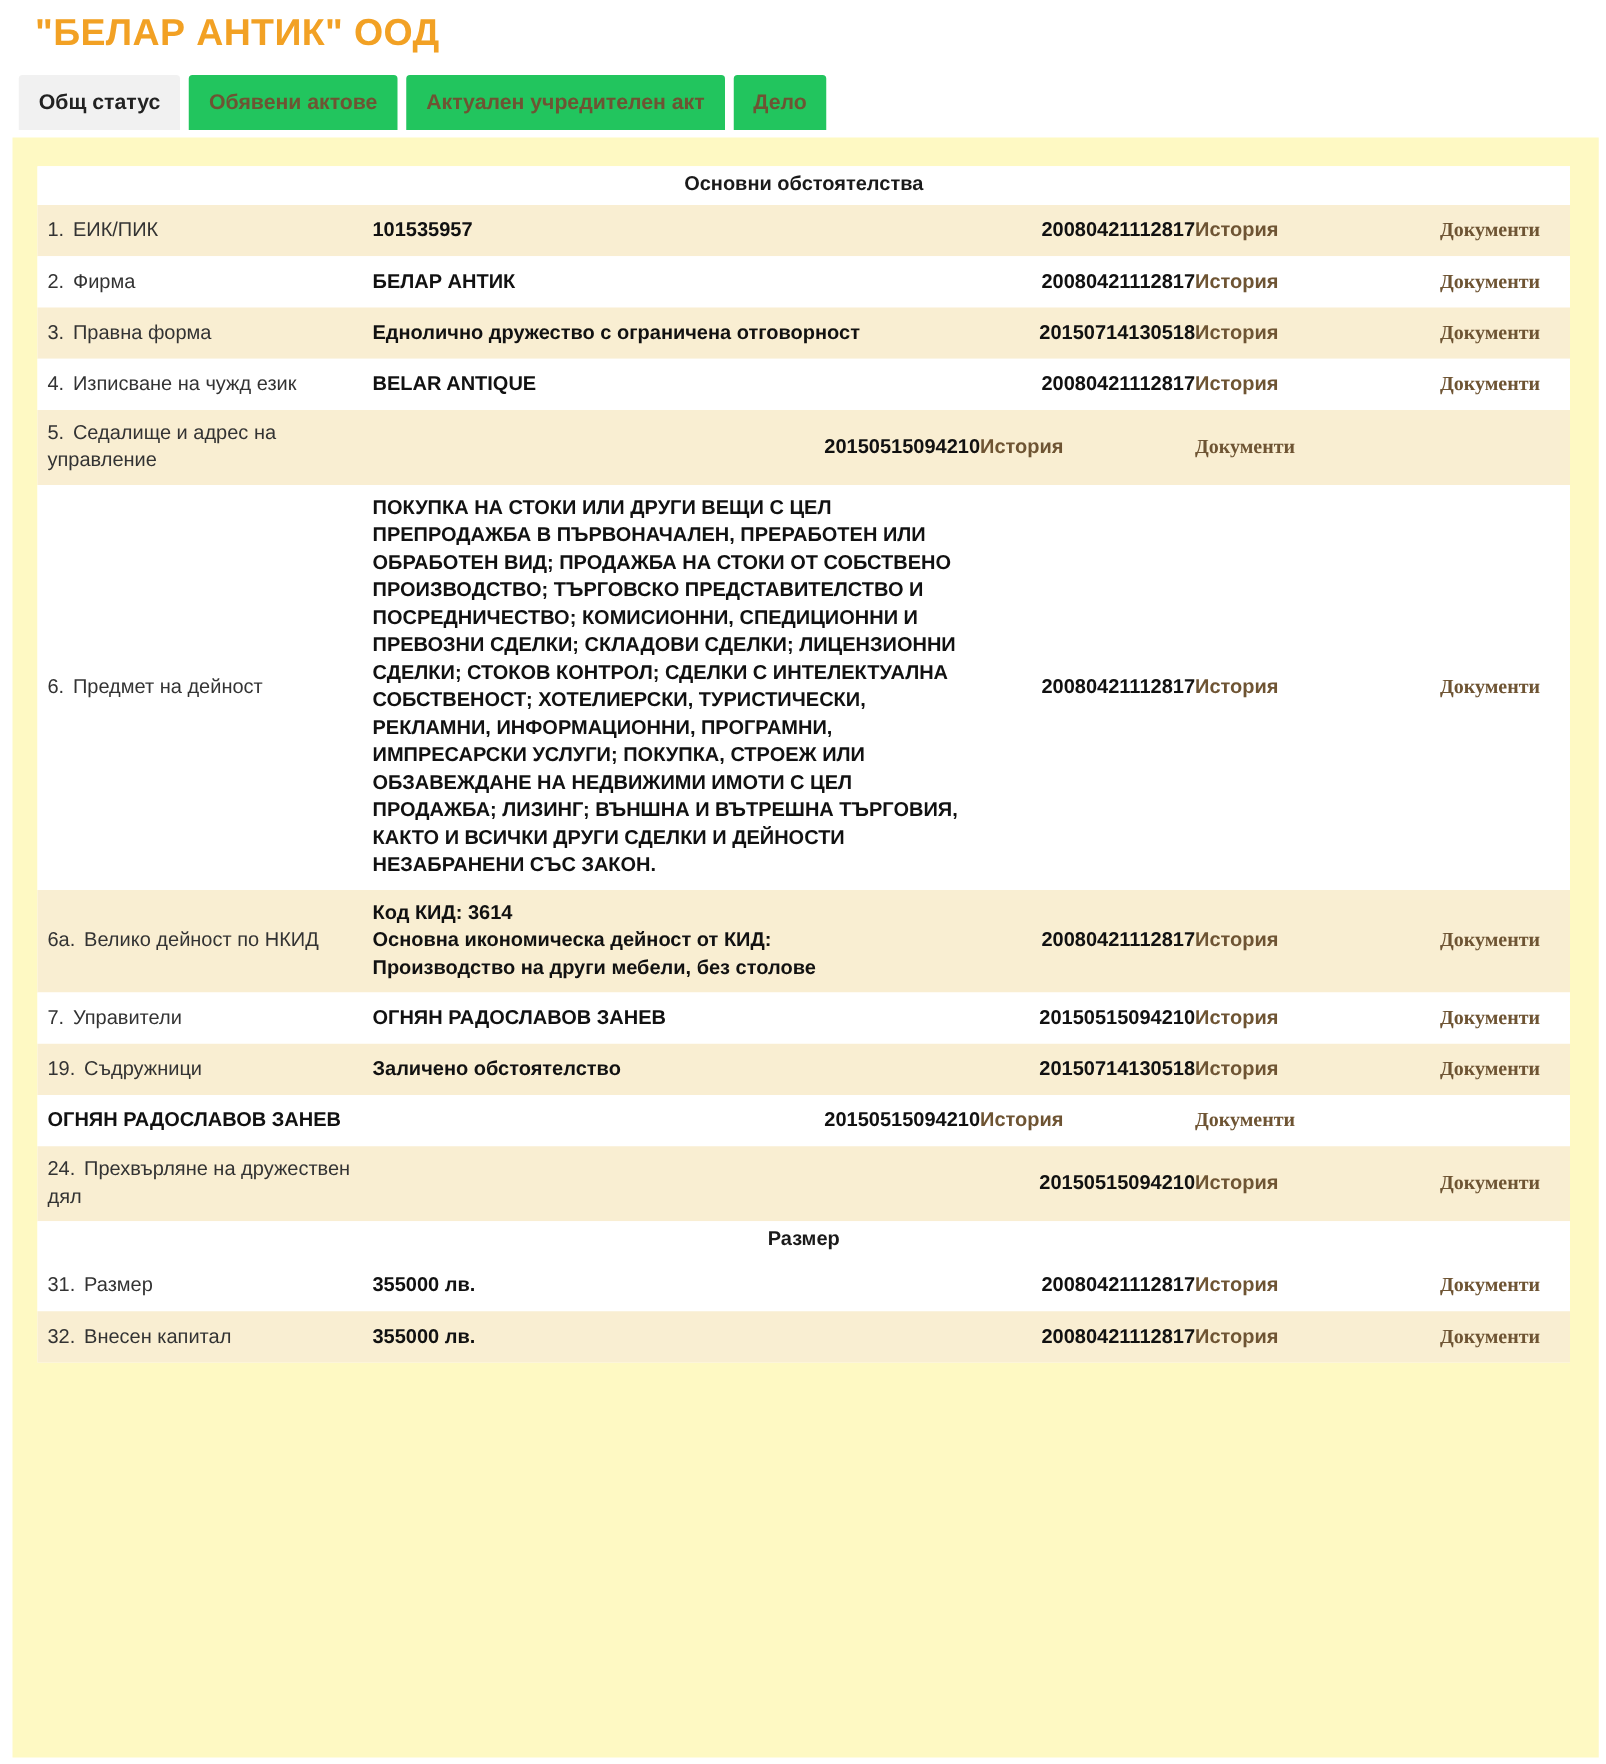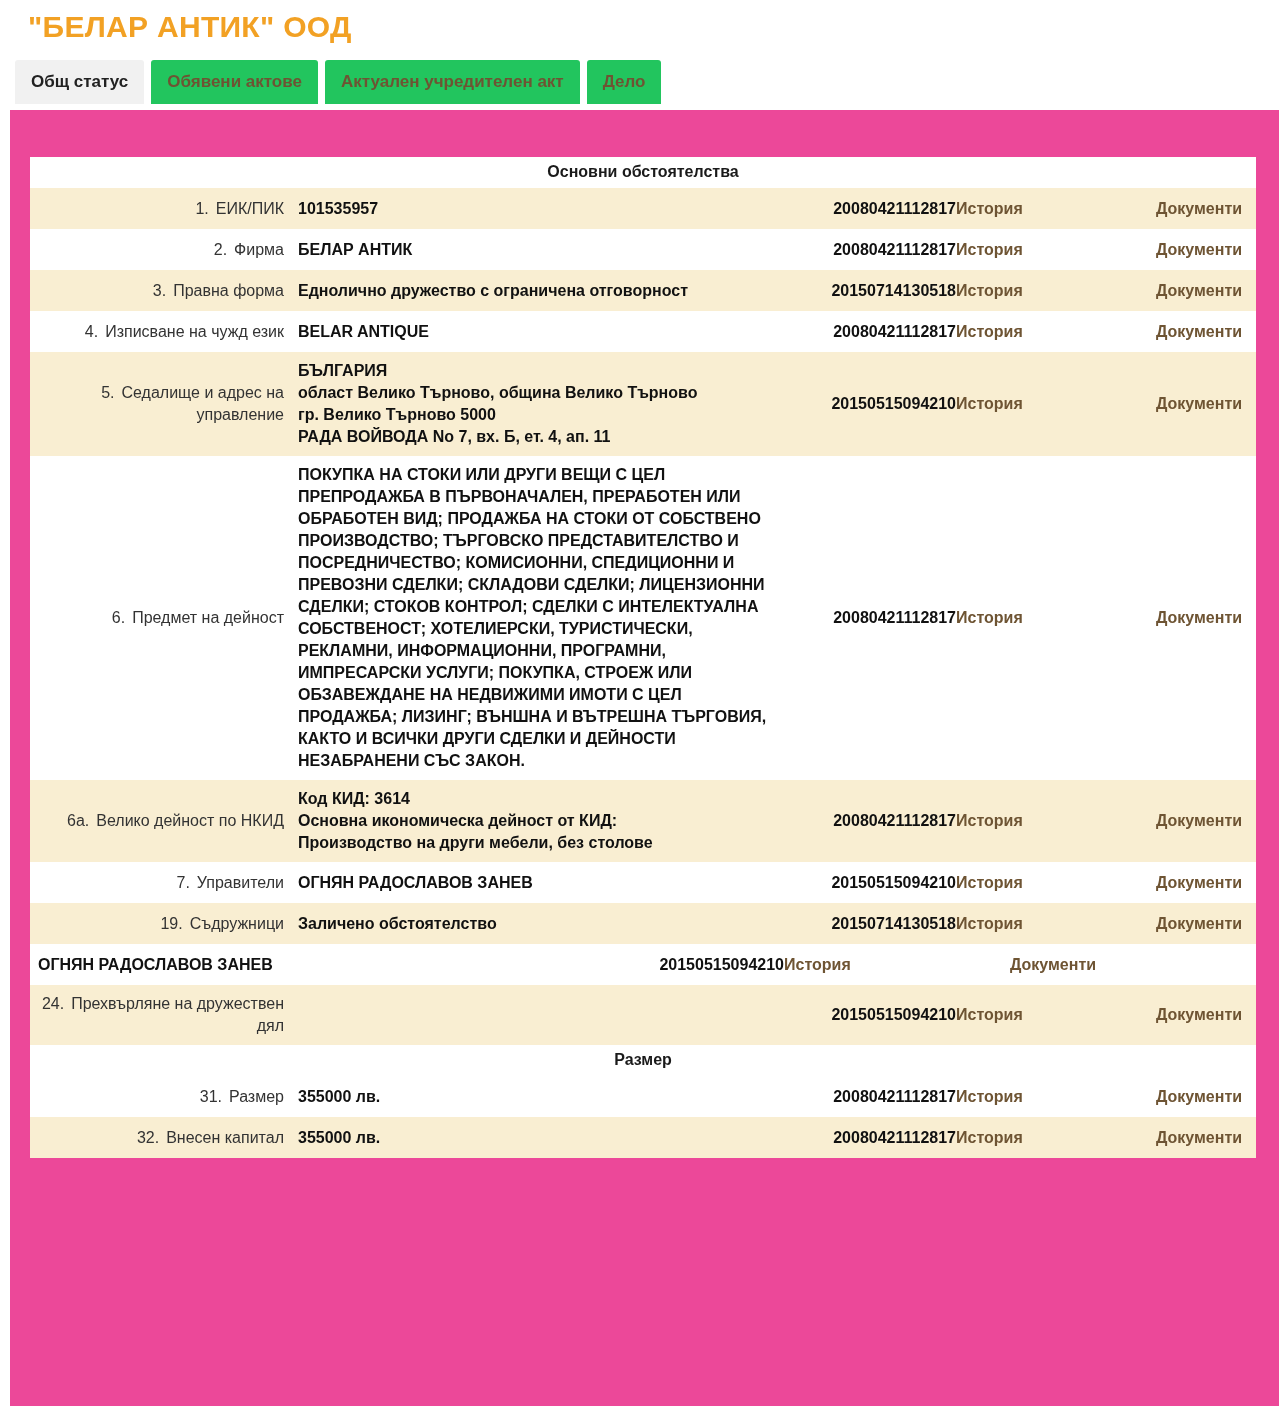--- a/index.html
+++ b/index.html
@@ -29,23 +29,23 @@
     padding:12px 16px;
     border-radius:3px 3px 0 0;
     cursor:pointer;
     white-space:nowrap;
   }
   .tab.active {
     background:#F1F1F1;
     color:#222222;
   }
   .panel {
-    background:#ec4899;
+    background:#fef9c3;
     margin:0 6px 0 10px;
-    padding:47px 23px 58px 20px;
+    padding:23px 23px 58px 20px;
     min-height:1296px;
   }
   .table { background:#ffffff; }
   .section-header {
     text-align:center;
     font-weight:bold;
     font-size:16px;
     color:#1a1a1a;
     padding:6px 0 7px 0;
     background:#ffffff;
@@ -54,26 +54,26 @@
     display:grid;
     grid-template-columns:260px 486px 172px 196px 1fr;
     align-items:center;
     padding:8px;
     font-size:16px;
     line-height:22px;
     min-height:41px;
   }
   .row.cream { background:#F9EED2; }
   .row.white { background:#ffffff; }
-  .cell.label { color:#333333; padding-right:14px;text-align:right; }
+  .cell.label { color:#333333; padding-right:14px; }
   .num { margin-right:7px; }
   .cell.value { font-weight:bold; color:#111111; padding-right:12px; }
   .cell.ts { font-weight:bold; color:#111111;text-align:right; }
   .cell.link { font-weight:bold; color:#6E5433; cursor:pointer; }
-  .cell.link.docs { text-align:center; padding-right:2px; }
+  .cell.link.docs { text-align:left; padding-right:2px;font-family:Liberation Serif, serif; }
 </style>
 </head>
 <body>
 
 <h1 class="page-title">"БЕЛАР АНТИК" ООД</h1>
 
 <div class="tabs">
   <div class="tab active">Общ статус</div>
   <div class="tab">Обявени актове</div>
   <div class="tab">Актуален учредителен акт</div>
@@ -114,26 +114,20 @@
         <div class="cell label"><span class="num">4.</span><span class="lbl">Изписване на чужд език</span></div>
         <div class="cell value">
           <div class="value-line">BELAR ANTIQUE</div>
         </div>
         <div class="cell ts">20080421112817</div>
         <div class="cell link history">История</div>
         <div class="cell link docs">Документи</div>
       </div>
       <div class="row cream">
         <div class="cell label"><span class="num">5.</span><span class="lbl">Седалище и адрес на управление</span></div>
-        <div class="cell value">
-          <div class="value-line">БЪЛГАРИЯ</div>
-          <div class="value-line">област Велико Търново, община Велико Търново</div>
-          <div class="value-line">гр. Велико Търново 5000</div>
-          <div class="value-line">РАДА ВОЙВОДА No 7, вх. Б, ет. 4, ап. 11</div>
-        </div>
         <div class="cell ts">20150515094210</div>
         <div class="cell link history">История</div>
         <div class="cell link docs">Документи</div>
       </div>
       <div class="row white">
         <div class="cell label"><span class="num">6.</span><span class="lbl">Предмет на дейност</span></div>
         <div class="cell value">
           <div class="value-line">ПОКУПКА НА СТОКИ ИЛИ ДРУГИ ВЕЩИ С ЦЕЛ ПРЕПРОДАЖБА В ПЪРВОНАЧАЛЕН, ПРЕРАБОТЕН ИЛИ ОБРАБОТЕН ВИД; ПРОДАЖБА НА СТОКИ ОТ СОБСТВЕНО ПРОИЗВОДСТВО; ТЪРГОВСКО ПРЕДСТАВИТЕЛСТВО И ПОСРЕДНИЧЕСТВО; КОМИСИОННИ, СПЕДИЦИОННИ И ПРЕВОЗНИ СДЕЛКИ; СКЛАДОВИ СДЕЛКИ; ЛИЦЕНЗИОННИ СДЕЛКИ; СТОКОВ КОНТРОЛ; СДЕЛКИ С ИНТЕЛЕКТУАЛНА СОБСТВЕНОСТ; ХОТЕЛИЕРСКИ, ТУРИСТИЧЕСКИ, РЕКЛАМНИ, ИНФОРМАЦИОННИ, ПРОГРАМНИ, ИМПРЕСАРСКИ УСЛУГИ; ПОКУПКА, СТРОЕЖ ИЛИ ОБЗАВЕЖДАНЕ НА НЕДВИЖИМИ ИМОТИ С ЦЕЛ ПРОДАЖБА; ЛИЗИНГ; ВЪНШНА И ВЪТРЕШНА ТЪРГОВИЯ, КАКТО И ВСИЧКИ ДРУГИ СДЕЛКИ И ДЕЙНОСТИ НЕЗАБРАНЕНИ СЪС ЗАКОН.</div>
         </div>
         <div class="cell ts">20080421112817</div>

